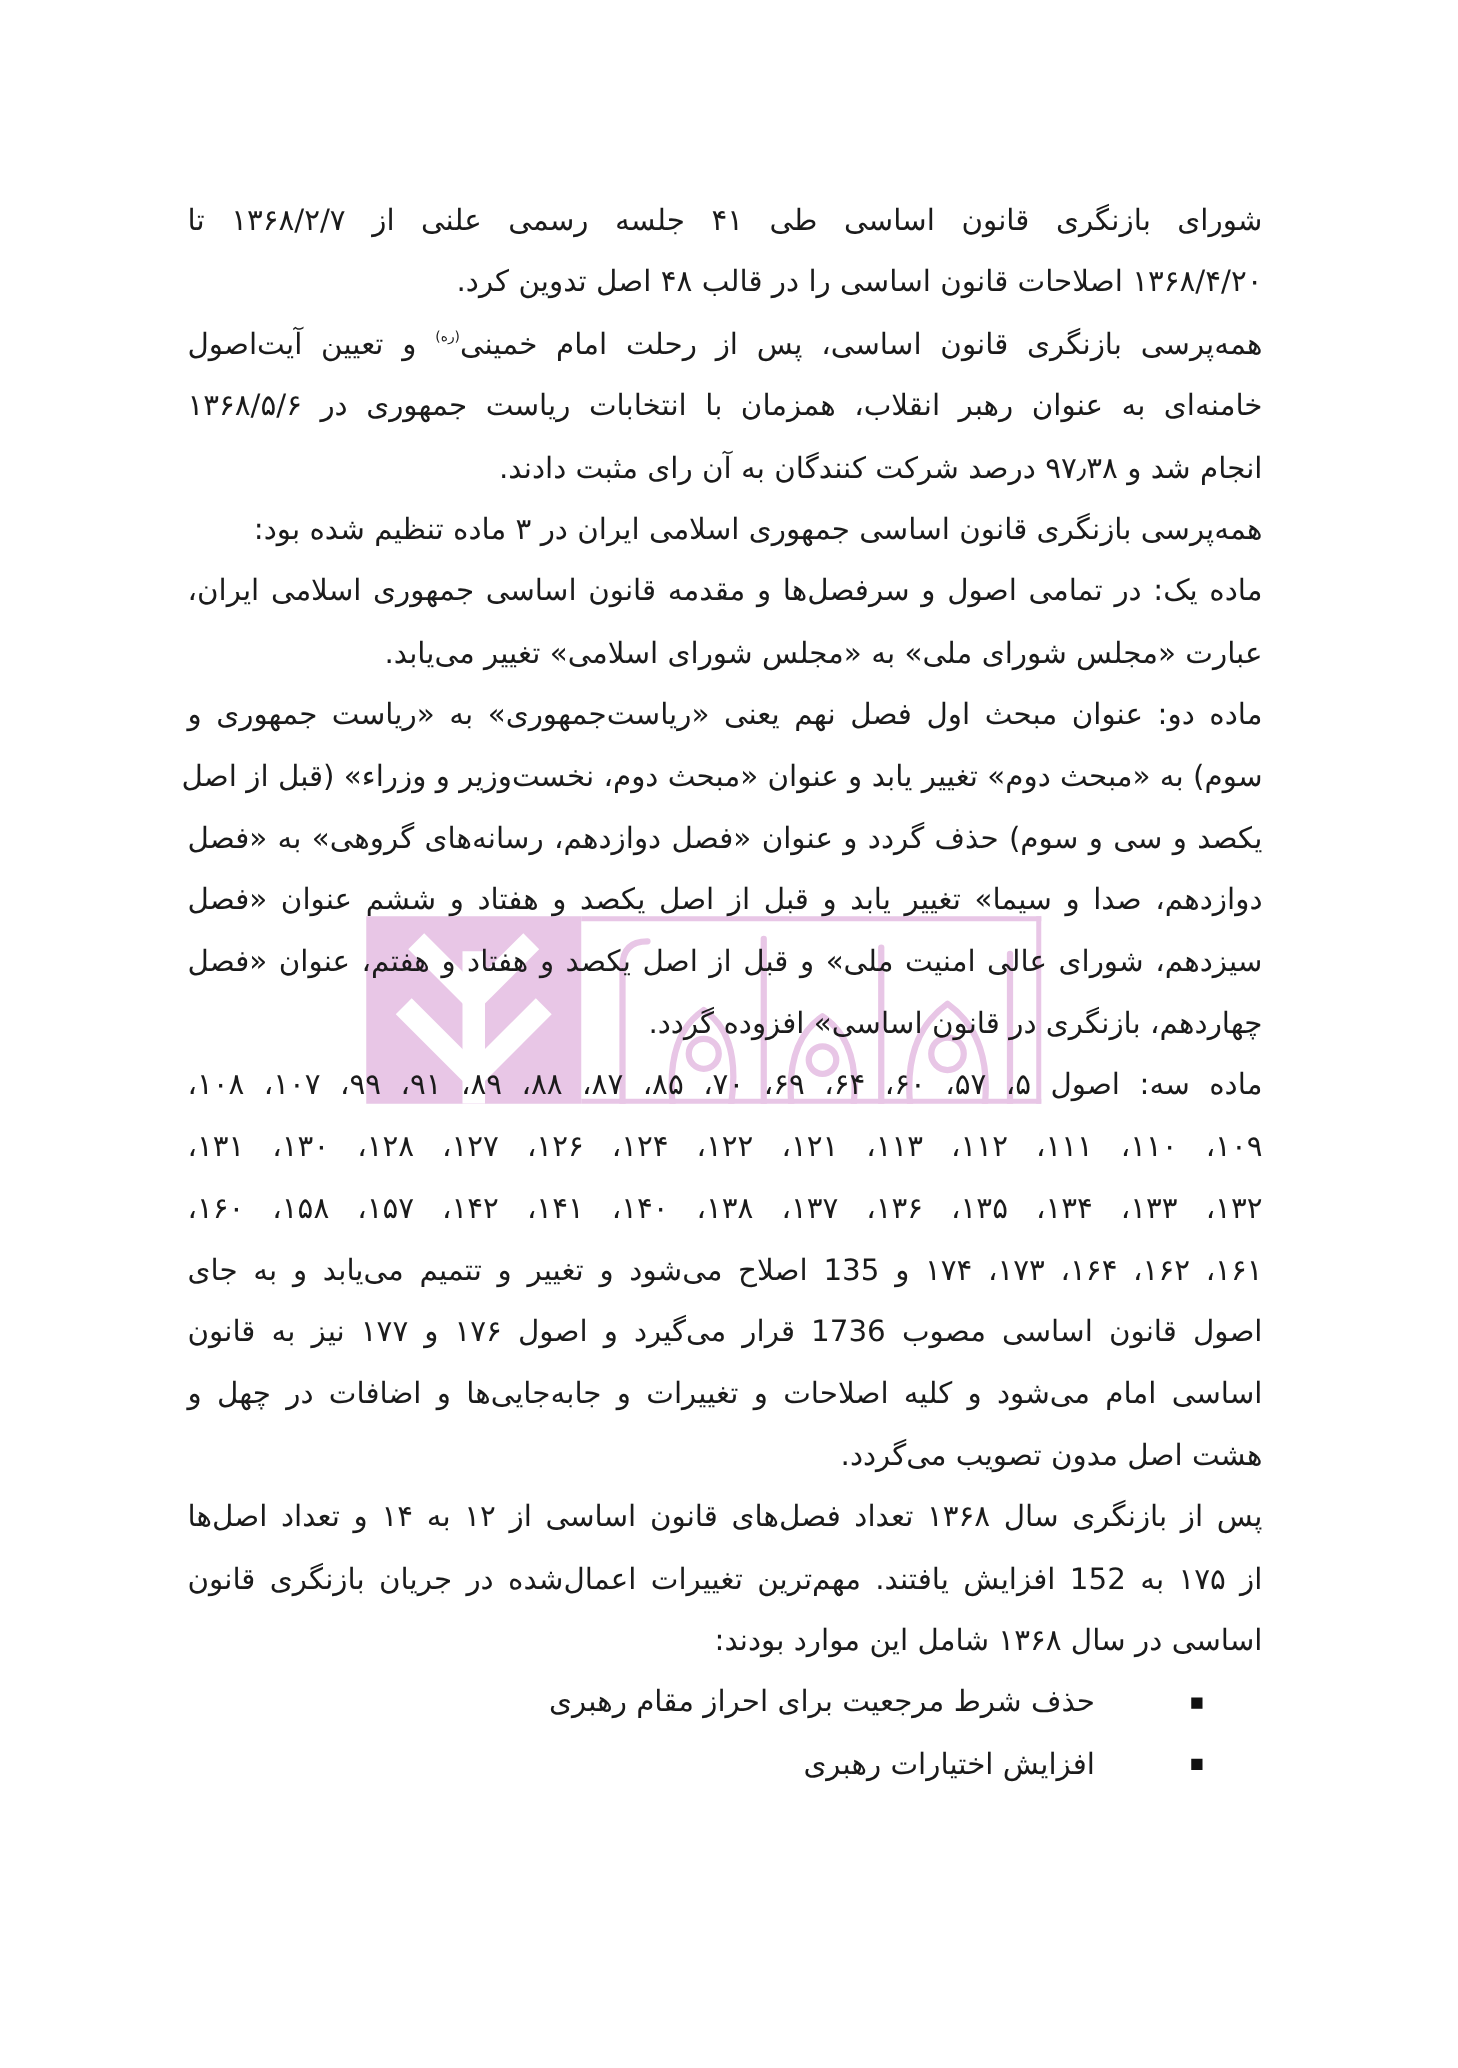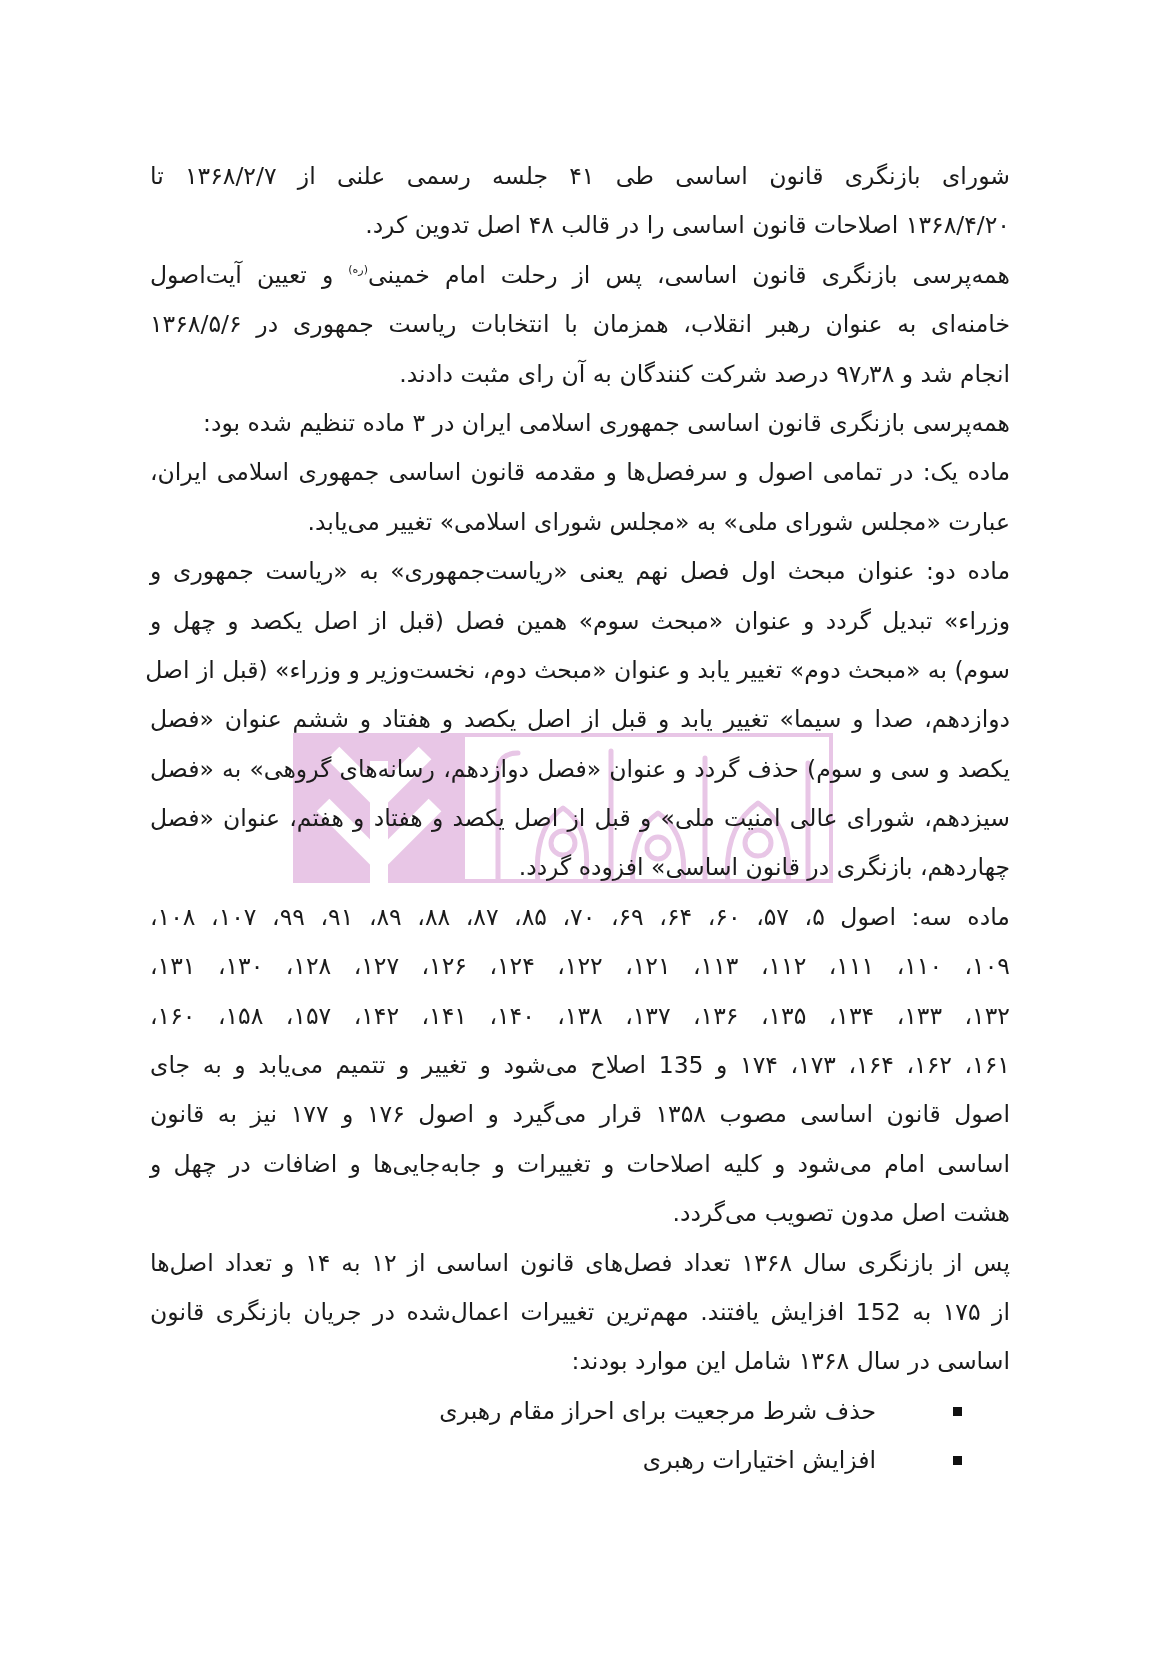--- a/index.html
+++ b/index.html
@@ -113,32 +113,31 @@
   <div class="line"><span>همه‌پرسی بازنگری قانون اساسی، پس از رحلت امام خمینی</span><sup>(ره)</sup><span> و تعیین آیت‌اصول</span></div>
   <div class="line">خامنه‌ای به عنوان رهبر انقلاب، همزمان با انتخابات ریاست جمهوری در ۱۳۶۸/۵/۶</div>
   <div class="line last">انجام شد و ۹۷٫۳۸ درصد شرکت کنندگان به آن رای مثبت دادند.</div>
 
   <div class="line last">همه‌پرسی بازنگری قانون اساسی جمهوری اسلامی ایران در ۳ ماده تنظیم شده بود:</div>
 
   <div class="line">ماده یک: در تمامی اصول و سرفصل‌ها و مقدمه قانون اساسی جمهوری اسلامی ایران،</div>
   <div class="line last">عبارت «مجلس شورای ملی» به «مجلس شورای اسلامی» تغییر می‌یابد.</div>
 
   <div class="line">ماده دو: عنوان مبحث اول فصل نهم یعنی «ریاست‌جمهوری» به «ریاست جمهوری و</div>
-  <div class="line">وزراء» تبدیل گردد و عنوان «مبحث سوم» همین فصل (قبل از اصل یکصد و چهل و</div>
   <div class="line">سوم) به «مبحث دوم» تغییر یابد و عنوان «مبحث دوم، نخست‌وزیر و وزراء» (قبل از اصل</div>
+  <div class="line">یکصد و سی و سوم) حذف گردد و عنوان «فصل دوازدهم، رسانه‌های گروهی» به «فصل</div>
   <div class="line">دوازدهم، صدا و سیما» تغییر یابد و قبل از اصل یکصد و هفتاد و ششم عنوان «فصل</div>
-  <div class="line">یکصد و سی و سوم) حذف گردد و عنوان «فصل دوازدهم، رسانه‌های گروهی» به «فصل</div>
   <div class="line">سیزدهم، شورای عالی امنیت ملی» و قبل از اصل یکصد و هفتاد و هفتم، عنوان «فصل</div>
   <div class="line last">چهاردهم، بازنگری در قانون اساسی» افزوده گردد.</div>
 
   <div class="line">ماده سه: اصول ۵، ۵۷، ۶۰، ۶۴، ۶۹، ۷۰، ۸۵، ۸۷، ۸۸، ۸۹، ۹۱، ۹۹، ۱۰۷، ۱۰۸،</div>
   <div class="line">۱۰۹، ۱۱۰، ۱۱۱، ۱۱۲، ۱۱۳، ۱۲۱، ۱۲۲، ۱۲۴، ۱۲۶، ۱۲۷، ۱۲۸، ۱۳۰، ۱۳۱،</div>
   <div class="line">۱۳۲، ۱۳۳، ۱۳۴، ۱۳۵، ۱۳۶، ۱۳۷، ۱۳۸، ۱۴۰، ۱۴۱، ۱۴۲، ۱۵۷، ۱۵۸، ۱۶۰،</div>
   <div class="line">۱۶۱، ۱۶۲، ۱۶۴، ۱۷۳، ۱۷۴ و 135 اصلاح می‌شود و تغییر و تتمیم می‌یابد و به جای</div>
-  <div class="line">اصول قانون اساسی مصوب ۱۳۵۸ قرار می‌گیرد و اصول ۱۷۶ و ۱۷۷ نیز به قانون</div>
+  <div class="line">اصول قانون اساسی مصوب 1736 قرار می‌گیرد و اصول ۱۷۶ و ۱۷۷ نیز به قانون</div>
   <div class="line">اساسی امام می‌شود و کلیه اصلاحات و تغییرات و جابه‌جایی‌ها و اضافات در چهل و</div>
   <div class="line last">هشت اصل مدون تصویب می‌گردد.</div>
 
   <div class="line">پس از بازنگری سال ۱۳۶۸ تعداد فصل‌های قانون اساسی از ۱۲ به ۱۴ و تعداد اصل‌ها</div>
   <div class="line">از ۱۷۵ به 152 افزایش یافتند. مهم‌ترین تغییرات اعمال‌شده در جریان بازنگری قانون</div>
   <div class="line last">اساسی در سال ۱۳۶۸ شامل این موارد بودند:</div>
 
   <ul class="bullets">
     <li class="bullet-item">
       <span class="bullet-mark"></span>

